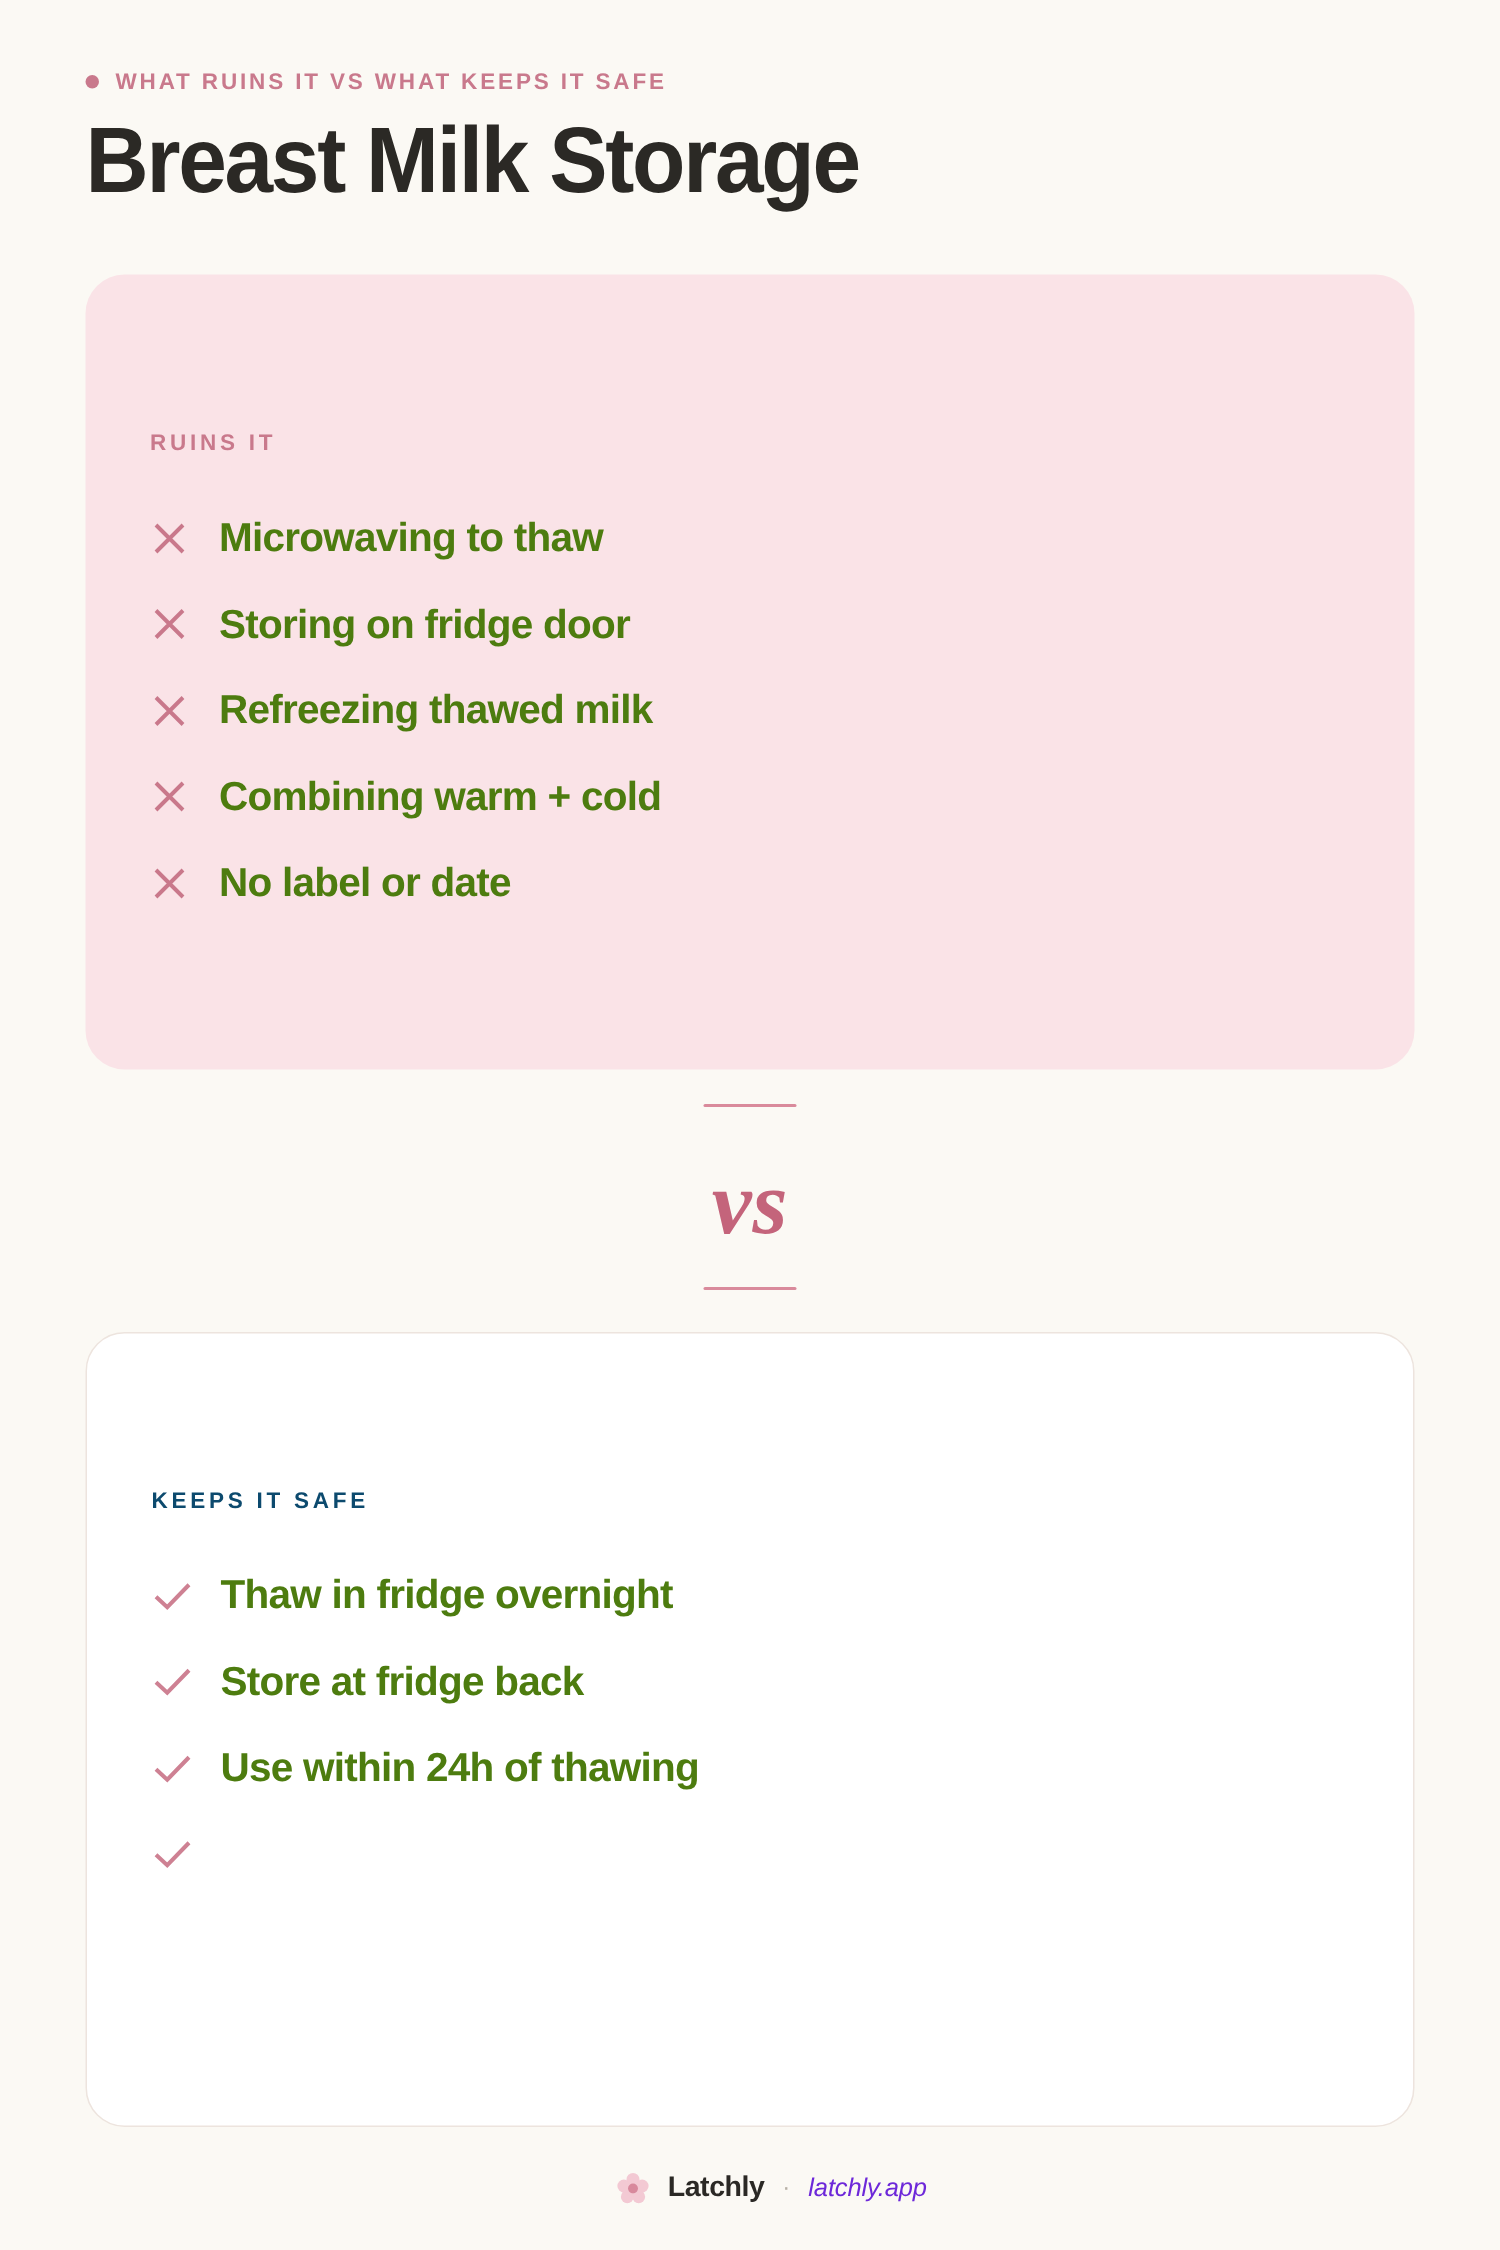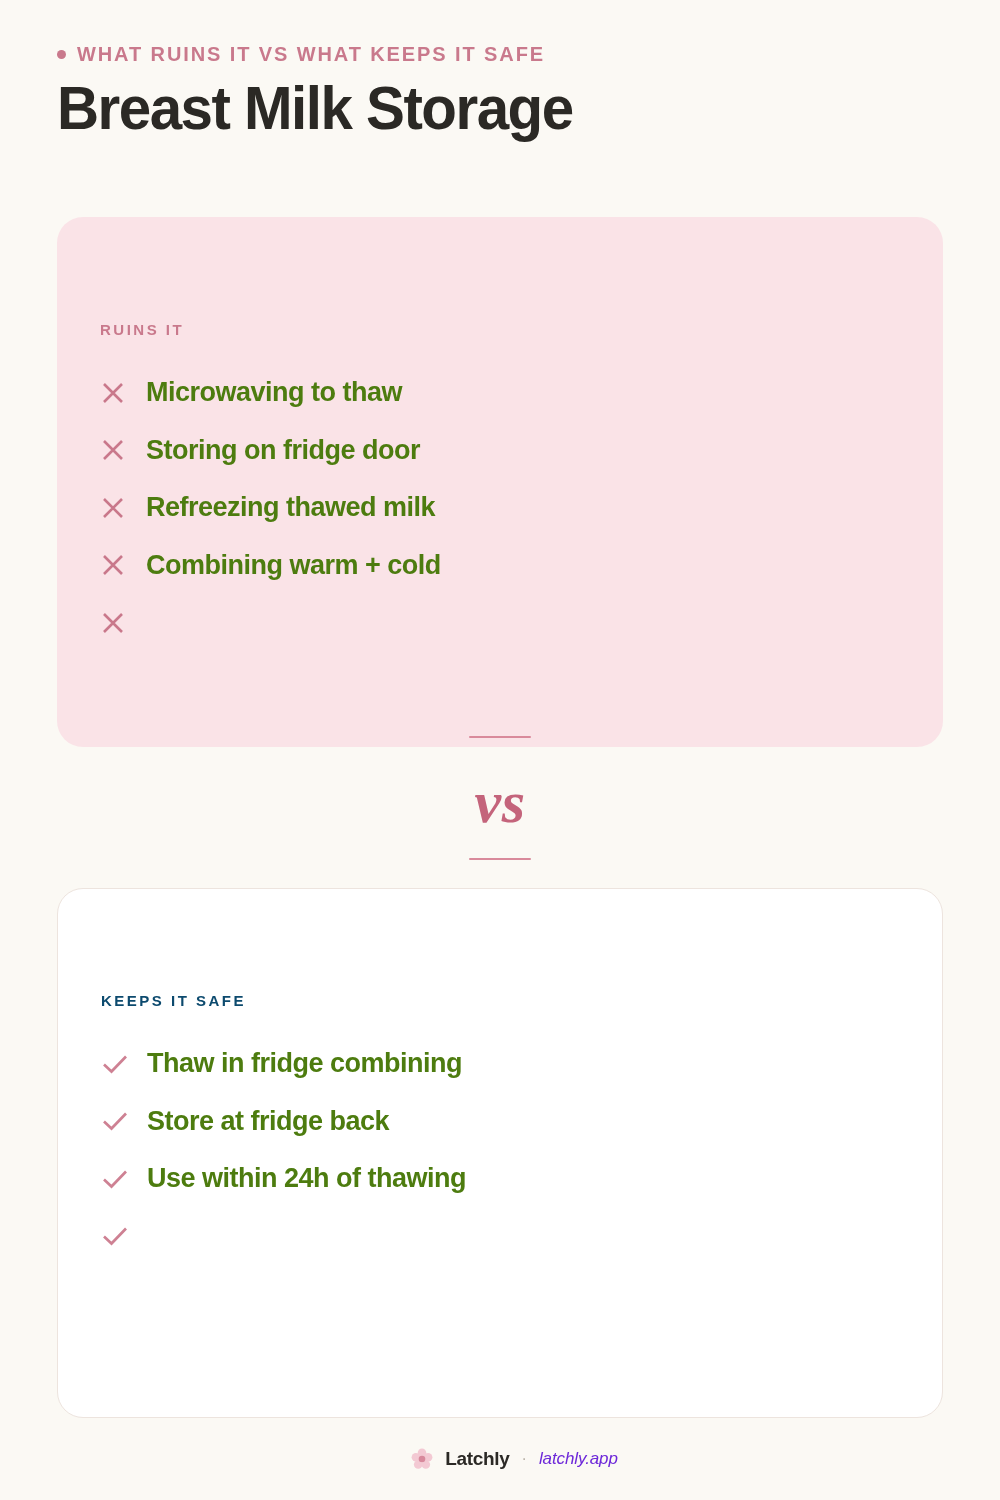--- a/index.html
+++ b/index.html
@@ -40,21 +40,21 @@
 
   .eyebrow-dot {
     width: 9px;
     height: 9px;
     border-radius: 50%;
     background: #C9798C;
     flex: 0 0 auto;
   }
 
   .eyebrow-text {
-    font-size: 20px;
+    font-size: 15px;
     font-weight: 700;
     letter-spacing: 1.9px;
     color: #C9798C;
     text-transform: uppercase;
     white-space: nowrap;
     text-align: right;
   }
 
   .title {
     margin-top: 13px;
@@ -73,21 +73,20 @@
     position: absolute;
     left: 57px;
     width: 886px;
     border-radius: 26px;
   }
 
   .card-ruins {
     top: 183px;
     height: 530px;
     background: #FAE3E7;
-    margin-top: 34px;
   }
 
   .card-safe {
     top: 888px;
     height: 530px;
     background: #FFFFFF;
     border: 1px solid #EDE4DE;
   }
 
   .card-inner {
@@ -251,20 +250,21 @@
             </svg>
           </span>
           <span class="item-text">Combining warm + cold</span>
         </li>
         <li class="list-item">
           <span class="mark">
             <svg width="26" height="26" viewBox="0 0 26 26" aria-hidden="true">
               <path d="M4 4 L22 22 M22 4 L4 22" stroke="#C9788B" stroke-width="2.6" stroke-linecap="butt" fill="none"></path>
             </svg>
           </span>
+          <span class="item-text">No label or date</span>
         </li>
       </ul>
     </div>
   </section>
 
   <div class="vs-block">
     <div class="vs-rule"></div>
     <div class="vs-word">vs</div>
     <div class="vs-rule"></div>
   </div>
@@ -272,21 +272,21 @@
   <section class="card card-safe">
     <div class="card-inner">
       <div class="card-label card-label-safe">Keeps it safe</div>
       <ul class="list">
         <li class="list-item">
           <span class="mark">
             <svg width="28" height="26" viewBox="0 0 28 26" aria-hidden="true">
               <path d="M3 13.5 L10.5 20.5 L25 5.5" stroke="#CE8193" stroke-width="2.7" fill="none" stroke-linecap="butt" stroke-linejoin="miter"></path>
             </svg>
           </span>
-          <span class="item-text">Thaw in fridge combining</span>
+          <span class="item-text">Thaw in fridge overnight</span>
         </li>
         <li class="list-item">
           <span class="mark">
             <svg width="28" height="26" viewBox="0 0 28 26" aria-hidden="true">
               <path d="M3 13.5 L10.5 20.5 L25 5.5" stroke="#CE8193" stroke-width="2.7" fill="none" stroke-linecap="butt" stroke-linejoin="miter"></path>
             </svg>
           </span>
           <span class="item-text">Store at fridge back</span>
         </li>
         <li class="list-item">

